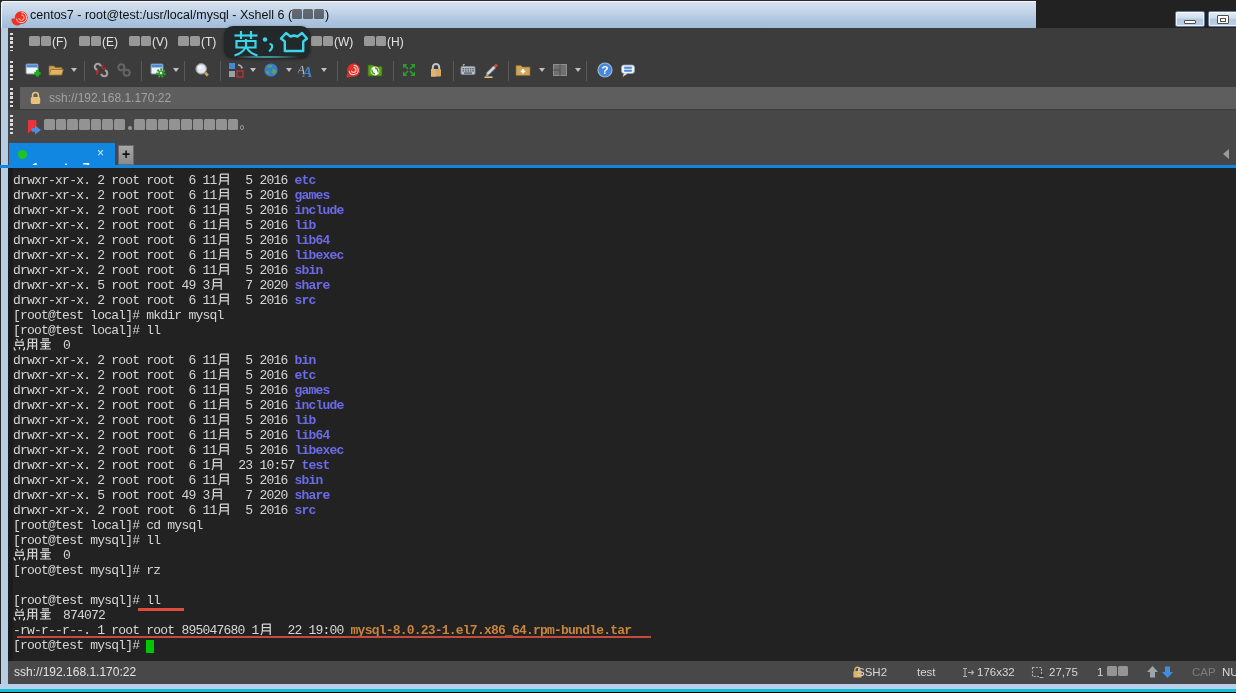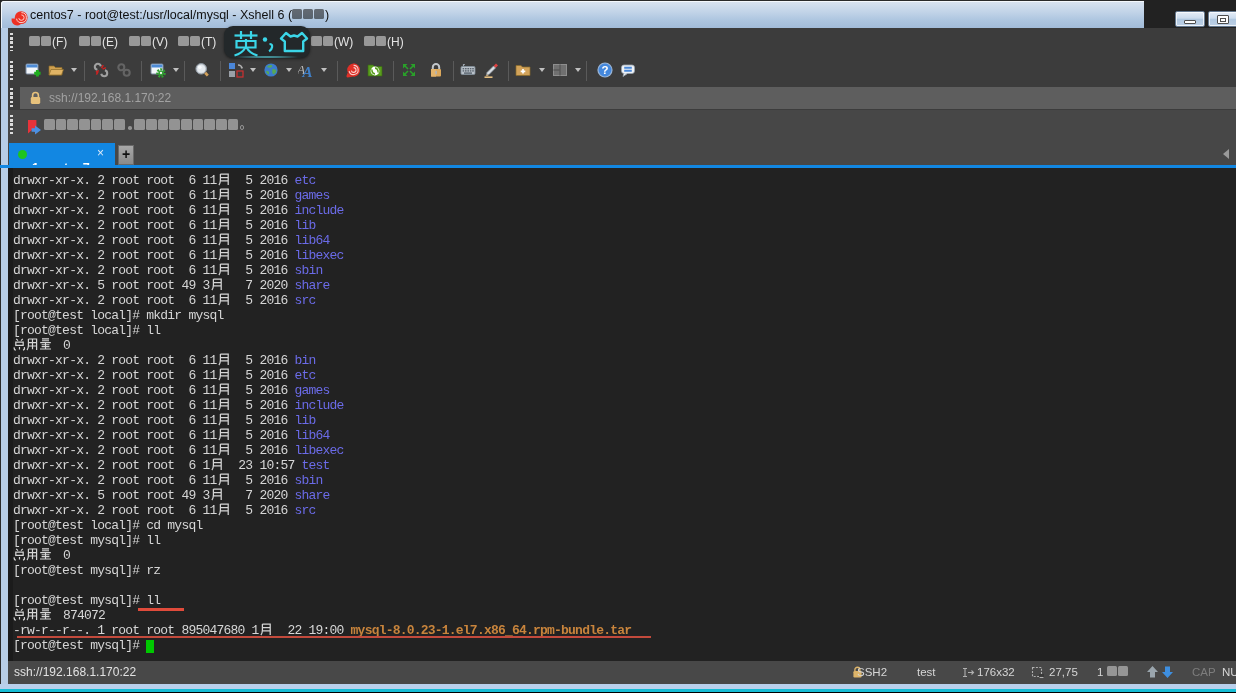--- a/index.html
+++ b/index.html
@@ -1,20 +1,20 @@
 <!DOCTYPE html>
 <html><head><meta charset="utf-8">
 <style>
 html,body{margin:0;padding:0;}
 body{width:1236px;height:693px;overflow:hidden;position:relative;background:#222;
  font-family:"Liberation Sans",sans-serif;}
 *{box-sizing:border-box;}
 .abs{position:absolute;}
 
-#titlebar{left:0;top:0;width:1144px;height:28px;
+#titlebar{left:0;top:0;width:1036px;height:28px;
  background:linear-gradient(#dae4f0 0%,#c2d4e8 40%,#aec6e0 70%,#a2bcd9 100%);
  border-top:1px solid #2a2a2a;border-left:1px solid #2a2a2a;border-radius:3px 0 0 0;
  box-shadow:inset 1px 1px 0 #f4f8fc;}
 #title-text{left:29px;top:7px;font-size:12.5px;color:#101010;}
 .winbtn{top:10px;height:16px;border:1px solid #64788e;border-radius:2px;
  background:linear-gradient(#e6eef8 0%,#ccdcee 45%,#b0c8e0 50%,#bdd0e6 100%);
  box-shadow:inset 0 0 0 1px rgba(255,255,255,.7);}
 
 #lborder{left:0;top:28px;width:8px;height:656px;background:#b7cde6;border-left:1px solid #2a2a2a;}
 
@@ -39,21 +39,21 @@
 #tab1{position:absolute;left:1px;top:2px;width:106px;height:22px;background:#1287e2;}
 #tab-label{position:absolute;left:23px;top:18px;font-size:12.5px;font-weight:bold;color:#fff;}
 #tab-x{position:absolute;left:88px;top:3px;font-size:12px;color:#dceaf8;}
 #tab-plus{position:absolute;left:110px;top:4px;width:16px;height:20px;background:linear-gradient(#a8a8a8,#8a8a8a);border:1px solid #6a6a6a;color:#111;font-weight:bold;font-size:14px;text-align:center;line-height:17px;}
 #tab-scroll-arrow{position:absolute;right:7px;top:8px;width:0;height:0;border-top:5px solid transparent;border-bottom:5px solid transparent;border-right:6px solid #9a9a9a;}
 #tabline{left:0;top:165px;width:1236px;height:3px;background:#1287e2;}
 
 #term{left:8px;top:168px;width:1228px;height:493px;background:#222222;}
 #termpre{position:absolute;left:5px;top:5px;margin:0;font-family:"Liberation Mono",monospace;
  font-size:13px;letter-spacing:-0.785px;line-height:15px;color:#d6d6d6;}
-.dir{color:#6b6be8;font-weight:normal;text-align:right;}
+.dir{color:#6b6be8;font-weight:bold;text-align:right;}
 .arc{color:#c8843c;font-weight:bold;}
 .cj{display:inline-block;font-style:normal;width:14.83px;text-align:center;overflow:visible;vertical-align:bottom;}
 .cj3{display:inline-block;font-style:normal;width:42.9px;text-align:left;overflow:visible;vertical-align:bottom;}
 #cursor{position:absolute;left:138px;top:472px;width:8px;height:13px;background:#00c800;}
 .redline{position:absolute;background:#e04b3b;}
 
 #statusbar{left:8px;top:661px;width:1228px;height:23px;background:#484848;color:#d6d6d6;font-size:11.5px;}
 #bottomstrip{left:0;top:684px;width:1236px;height:9px;background:linear-gradient(#b9d0ec 0,#b9d0ec 5.3px,#15bcd4 5.3px,#15bcd4 8px,#000 8px);}
 .sb{position:absolute;top:5px;}
 .zh{display:inline-block;background:currentColor;opacity:.55;border-radius:1.5px;}

